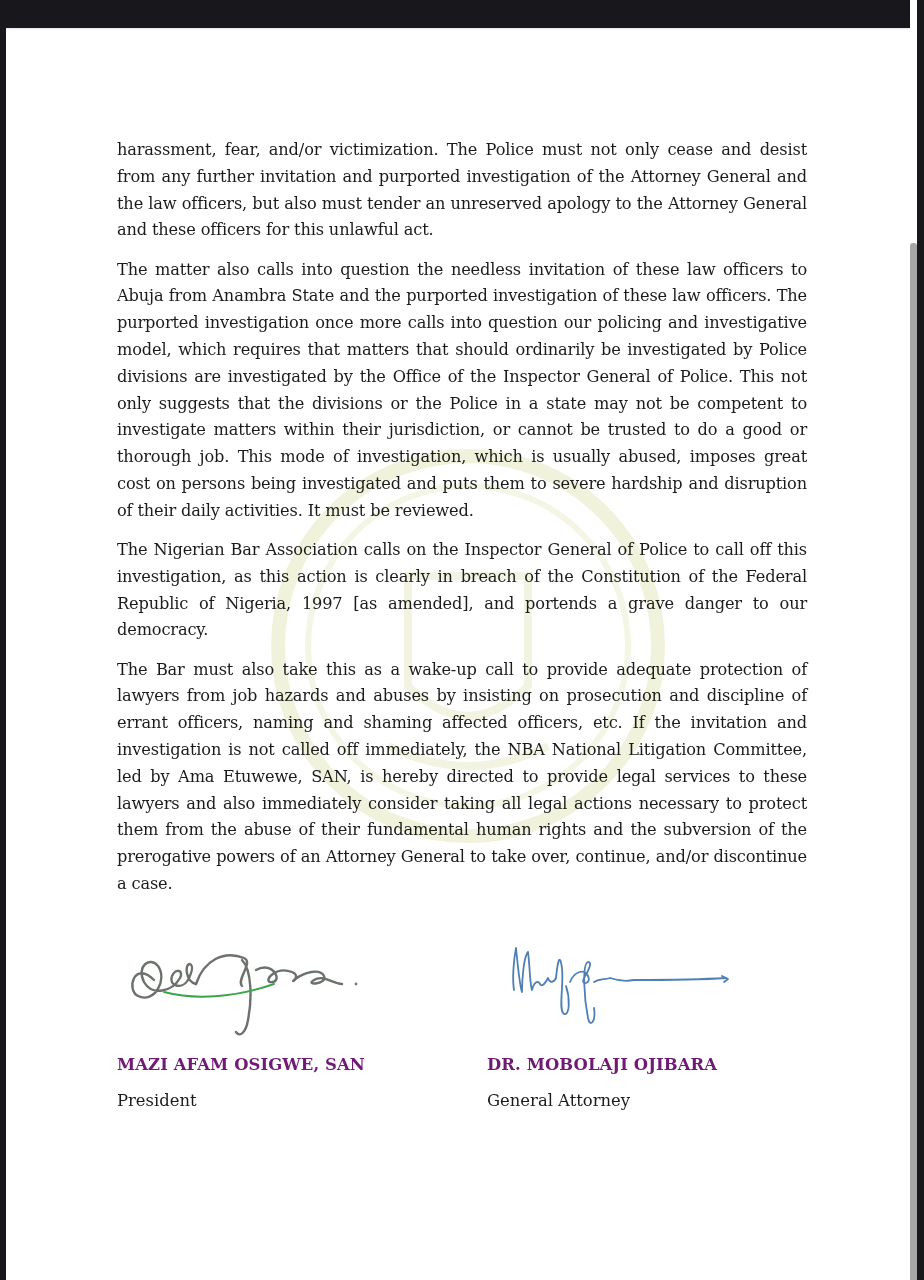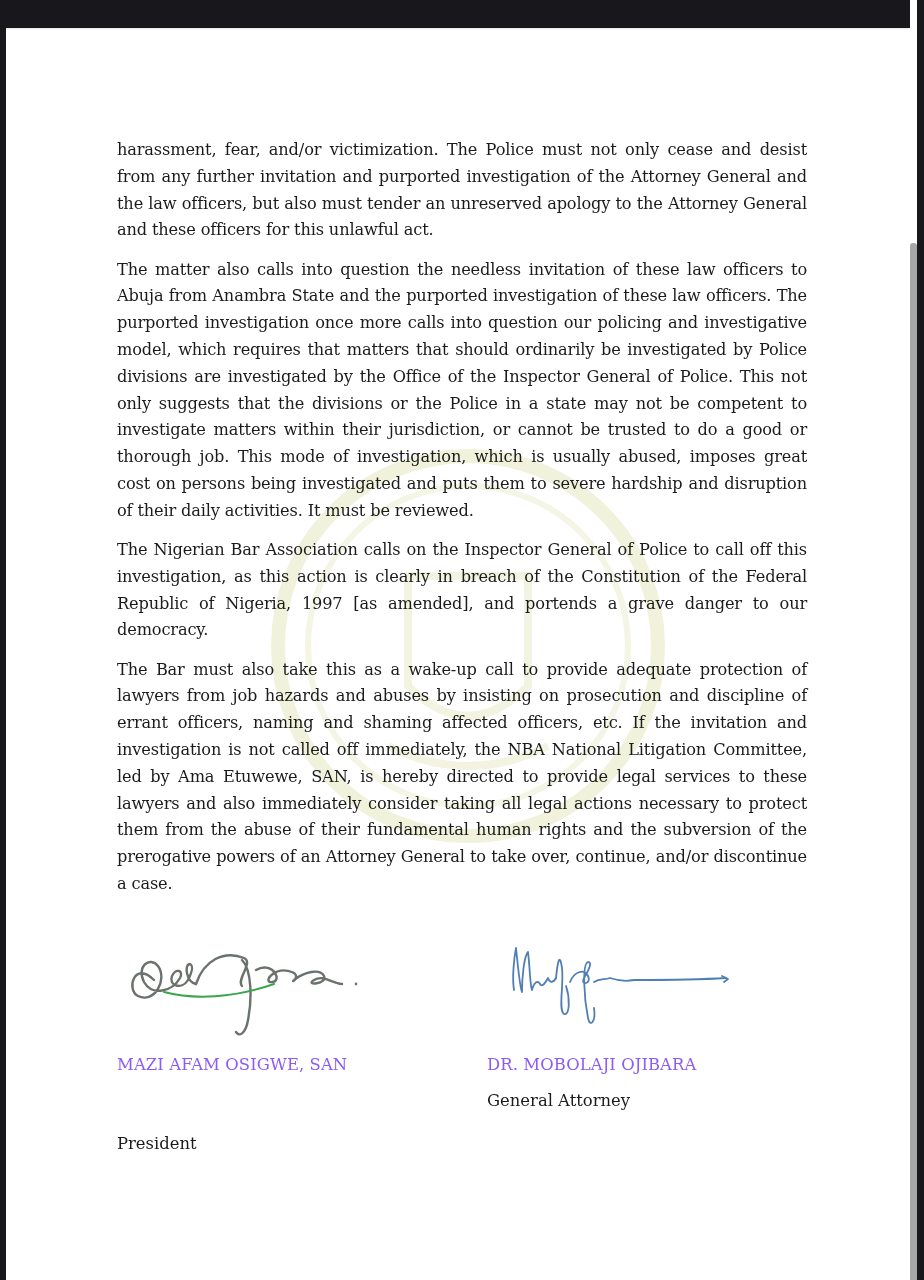--- a/index.html
+++ b/index.html
@@ -23,21 +23,21 @@
       position: absolute; left: 111px; top: 109px; width: 690px;
       color: #1b1b1b;
       font-size: 16.2px; line-height: 26.8px;
       text-align: justify; letter-spacing: -0.15px;
     }
     .body-text p { margin: 0 0 12.4px 0; position: relative; }
     .sig { position: absolute; }
     .sig-img { position: absolute; }
     .sig-name {
       position: absolute; white-space: nowrap;
-      font-weight: normal; font-size: 16.4px; color: #8b5cf6; letter-spacing: 0.1px;
+      font-weight: bold; font-size: 16.4px; color: #701a75; letter-spacing: 0.1px;
     }
     .sig-title {
       position: absolute; white-space: nowrap;
       font-size: 16.4px; color: #1b1b1b;
     }
     .scrollbar-track {
       position: absolute; left: 910px; top: 0; width: 7px; height: 1280px;
       background: #ffffff;
     }
     .scrollbar-thumb {
@@ -68,21 +68,21 @@
     <svg class="sig-img" style="left:118px; top:912px; width:240px; height:100px;" viewBox="0 0 240 100">
       <g fill="none" stroke-linecap="round" stroke-linejoin="round" stroke-width="2.4">
         <path d="M30 40 C10 20, 2 50, 14 56 C30 64, 44 40, 34 26 C26 16, 12 26, 20 42 C28 56, 48 52, 56 38 C60 30, 52 28, 48 36 C44 46, 58 50, 64 40 C68 32, 70 26, 66 24 C60 24, 62 42, 72 44" stroke="#6b716b"></path>
         <path d="M72 44 C80 20, 100 10, 120 18 C130 22, 112 40, 118 46 M118 20 C128 30, 128 60, 124 80 C122 92, 116 98, 112 92" stroke="#6b716b"></path>
         <path d="M132 30 C150 20, 160 44, 146 42 C140 40, 152 26, 168 32 C178 36, 166 44, 170 40 C180 32, 196 28, 200 36 C204 44, 180 46, 190 40 C200 34, 208 44, 218 44" stroke="#6b716b"></path>
         <path d="M40 52 C70 60, 110 58, 150 44" stroke="#3aa54a" stroke-width="2"></path>
       </g>
       <circle cx="232" cy="44" r="1.4" fill="#777"></circle>
     </svg>
     <div class="sig-name" style="left:111px; top:1027px;">MAZI AFAM OSIGWE, SAN</div>
-    <div class="sig-title" style="left:111px; top:1106px;">President</div>
+    <div class="sig-title" style="left:111px; top:1063px;">President</div>
   </div>
 
   <div class="sig">
     <svg class="sig-img" style="left:498px; top:910px; width:240px; height:96px;" viewBox="0 0 240 96">
       <g fill="none" stroke="#4f7fb4" stroke-width="1.8" stroke-linecap="round" stroke-linejoin="round">
         <path d="M10 52 C8 40, 10 20, 12 10 C14 30, 16 50, 18 54 C18 40, 20 18, 24 14 C26 30, 26 48, 28 52 C30 44, 34 42, 36 46 C38 50, 42 44, 44 40 C46 46, 50 44, 52 40"></path>
         <path d="M52 40 C54 20, 56 16, 58 30 C60 48, 54 72, 60 76 C66 78, 66 60, 62 48"></path>
         <path d="M66 44 C70 34, 80 30, 84 38 C88 46, 76 48, 80 40 C86 30, 88 24, 84 24 C78 26, 80 60, 84 80 C86 90, 92 84, 90 70"></path>
         <path d="M90 44 C96 40, 100 42, 106 40 C112 42, 120 44, 130 42 C160 42, 190 42, 222 40"></path>
         <path d="M218 38 L224 41 L220 44"></path>

